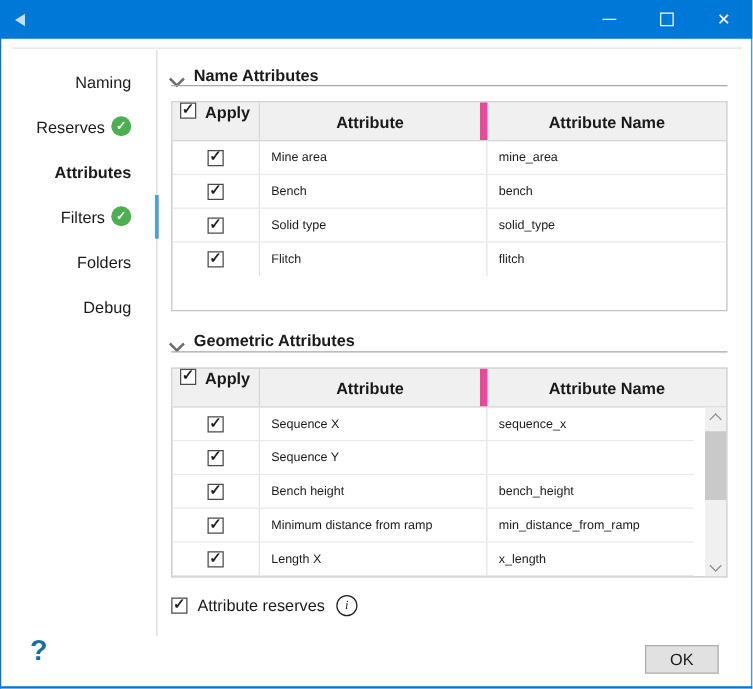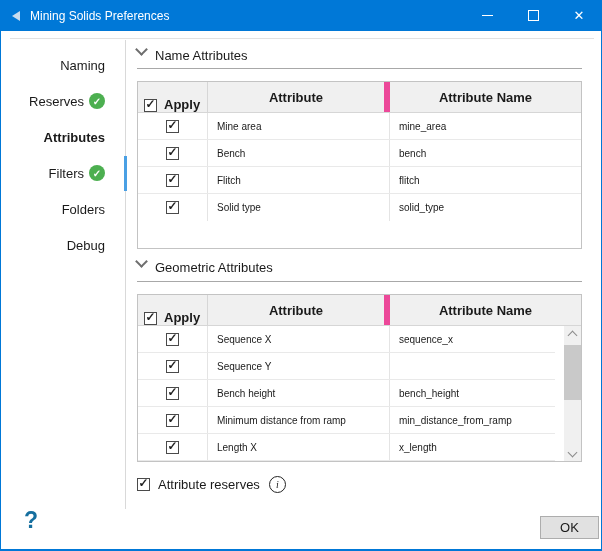--- a/index.html
+++ b/index.html
@@ -20,33 +20,33 @@
   
   .panel-topline{position:absolute;left:10px;right:8px;top:38px;height:1px;background:#e2e2e2}
   .sidebar{position:absolute;left:1px;top:47px;width:124px}
   .side-item{height:36px;display:flex;align-items:center;justify-content:flex-end;padding-right:20px;font-size:13px}
   .side-item.selected .side-label{font-weight:bold}
   .badge{width:16px;height:16px;border-radius:50%;background:#4caf50;color:#fff;font-size:10px;font-weight:bold;
          display:flex;align-items:center;justify-content:center;margin-left:5px;flex:none}
   .sep-v{position:absolute;left:125px;top:40px;height:469px;width:1px;background:#d9d9d9}
   .sel-indicator{position:absolute;left:124px;top:156px;height:35px;width:3px;background:#4aa0e4}
   
-  .sec-head{position:absolute;left:137px;width:445px;height:20px;display:flex;align-items:flex-start;gap:9px;
-            font-size:13px;font-weight:normal}
+  .sec-head{position:absolute;left:137px;width:445px;height:20px;display:flex;align-items:flex-end;gap:9px;
+            font-size:13px;font-weight:bold}
   #sec-head-0{top:48px}#sec-head-1{top:260px}
   .chev{width:7px;height:7px;border-left:2px solid #6e6e6e;border-bottom:2px solid #6e6e6e;
         transform:rotate(-45deg);margin-top:-3px;flex:none}
   .sec-rule{position:absolute;left:137px;width:445px;height:1px;background:#a8a8a8}
   #rule-0{top:68px}#rule-1{top:281px}
   
   .tbl{position:absolute;left:137px;width:445px;height:168px;border:1px solid #c3c3c3;box-sizing:border-box;background:#fff}
   #tbl-0{top:81px}#tbl-1{top:294px}
   .thead{height:31px;background:#f0f0f0;display:flex;border-bottom:1px solid #d6d6d6;box-sizing:border-box;
          font-weight:bold;font-size:13px}
-  .th-apply{width:70px;display:flex;align-items:flex-end;padding-left:6px;gap:7px;border-right:1px solid #d6d6d6;box-sizing:border-box}
+  .th-apply{width:70px;display:flex;align-items:flex-start;padding-left:6px;gap:7px;border-right:1px solid #d6d6d6;box-sizing:border-box}
   .th-attr{width:182px;display:flex;align-items:center;justify-content:center;border-right:6px solid #ec4899;box-sizing:border-box}
   .th-name{flex:1;display:flex;align-items:center;justify-content:center}
   .tbody{position:relative;height:135px;box-sizing:border-box}
   .tbody.with-scroll{padding-right:26px}
   .trow{height:27px;display:flex;border-bottom:1px solid #e9e9e9;box-sizing:border-box;font-size:10px}
   .trow:last-child{border-bottom:none}
   .td-apply{width:70px;display:flex;align-items:center;justify-content:center;border-right:1px solid #e4e4e4;box-sizing:border-box}
   .td-attr{width:182px;display:flex;align-items:center;padding-left:9px;border-right:1px solid #e4e4e4;box-sizing:border-box}
   .td-name{flex:1;display:flex;align-items:center;padding-left:9px}
   .cb{width:13px;height:13px;background:#fff;border:1px solid #4a4a4a;box-sizing:border-box;position:relative;flex:none}
@@ -59,29 +59,28 @@
   .varrow .chev{width:6px;height:6px;border-color:#8b8b8b;border-width:1.5px;margin:0}
   .chev.up-dir{transform:rotate(135deg);margin-top:3px}
   .chev.down-dir{transform:rotate(-45deg);margin-bottom:2px}
   .vthumb{position:absolute;left:0;top:19px;width:17px;height:55px;background:#c9c9c9}
   
   .reserves{position:absolute;left:137px;top:476px;display:flex;align-items:center;font-size:13px}
   .reserves .cb{margin-right:8px}
   .info-icon{width:15px;height:15px;border:1px solid #222;border-radius:50%;display:flex;align-items:center;
              justify-content:center;font-size:10px;margin-left:9px;font-family:"Liberation Serif",serif;font-style:italic}
   .help{position:absolute;left:24px;top:507px;font-size:23px;font-weight:bold;color:#156f9f;line-height:1.2}
-  .ok-btn{position:absolute;left:540px;top:516px;width:59px;height:23px;background:#e1e1e1;border:1px solid #adadad;
+  .ok-btn{position:absolute;left:516px;top:516px;width:59px;height:23px;background:#e1e1e1;border:1px solid #adadad;
           box-sizing:border-box;font-size:13px;display:flex;align-items:center;justify-content:center}
 </style>
 </head>
 <body>
 
 <div class="titlebar">
   <span class="app-icon"></span>
-  <span class="title-text">Mining Solids Preferences</span>
   <div class="caption">
     <div class="cap-btn">
       <span class="min-glyph"></span>
     </div>
     <div class="cap-btn">
       <span class="max-glyph"></span>
     </div>
     <div class="cap-btn">
       <span class="close-glyph">✕</span>
     </div>
@@ -142,29 +141,29 @@
         <div class="td-apply">
           <span class="cb" data-checked="true"></span>
         </div>
         <div class="td-attr">Bench</div>
         <div class="td-name">bench</div>
       </div>
       <div class="trow">
         <div class="td-apply">
           <span class="cb" data-checked="true"></span>
         </div>
+        <div class="td-attr">Solid type</div>
+        <div class="td-name">solid_type</div>
+      </div>
+      <div class="trow">
+        <div class="td-apply">
+          <span class="cb" data-checked="true"></span>
+        </div>
         <div class="td-attr">Flitch</div>
         <div class="td-name">flitch</div>
-      </div>
-      <div class="trow">
-        <div class="td-apply">
-          <span class="cb" data-checked="true"></span>
-        </div>
-        <div class="td-attr">Solid type</div>
-        <div class="td-name">solid_type</div>
       </div>
     </div>
 </div>
 
 <div class="sec-head" id="sec-head-1">
   <span class="chev"></span>
   <span>Geometric Attributes</span>
 </div>
 <div class="sec-rule" id="rule-1"></div>
 

